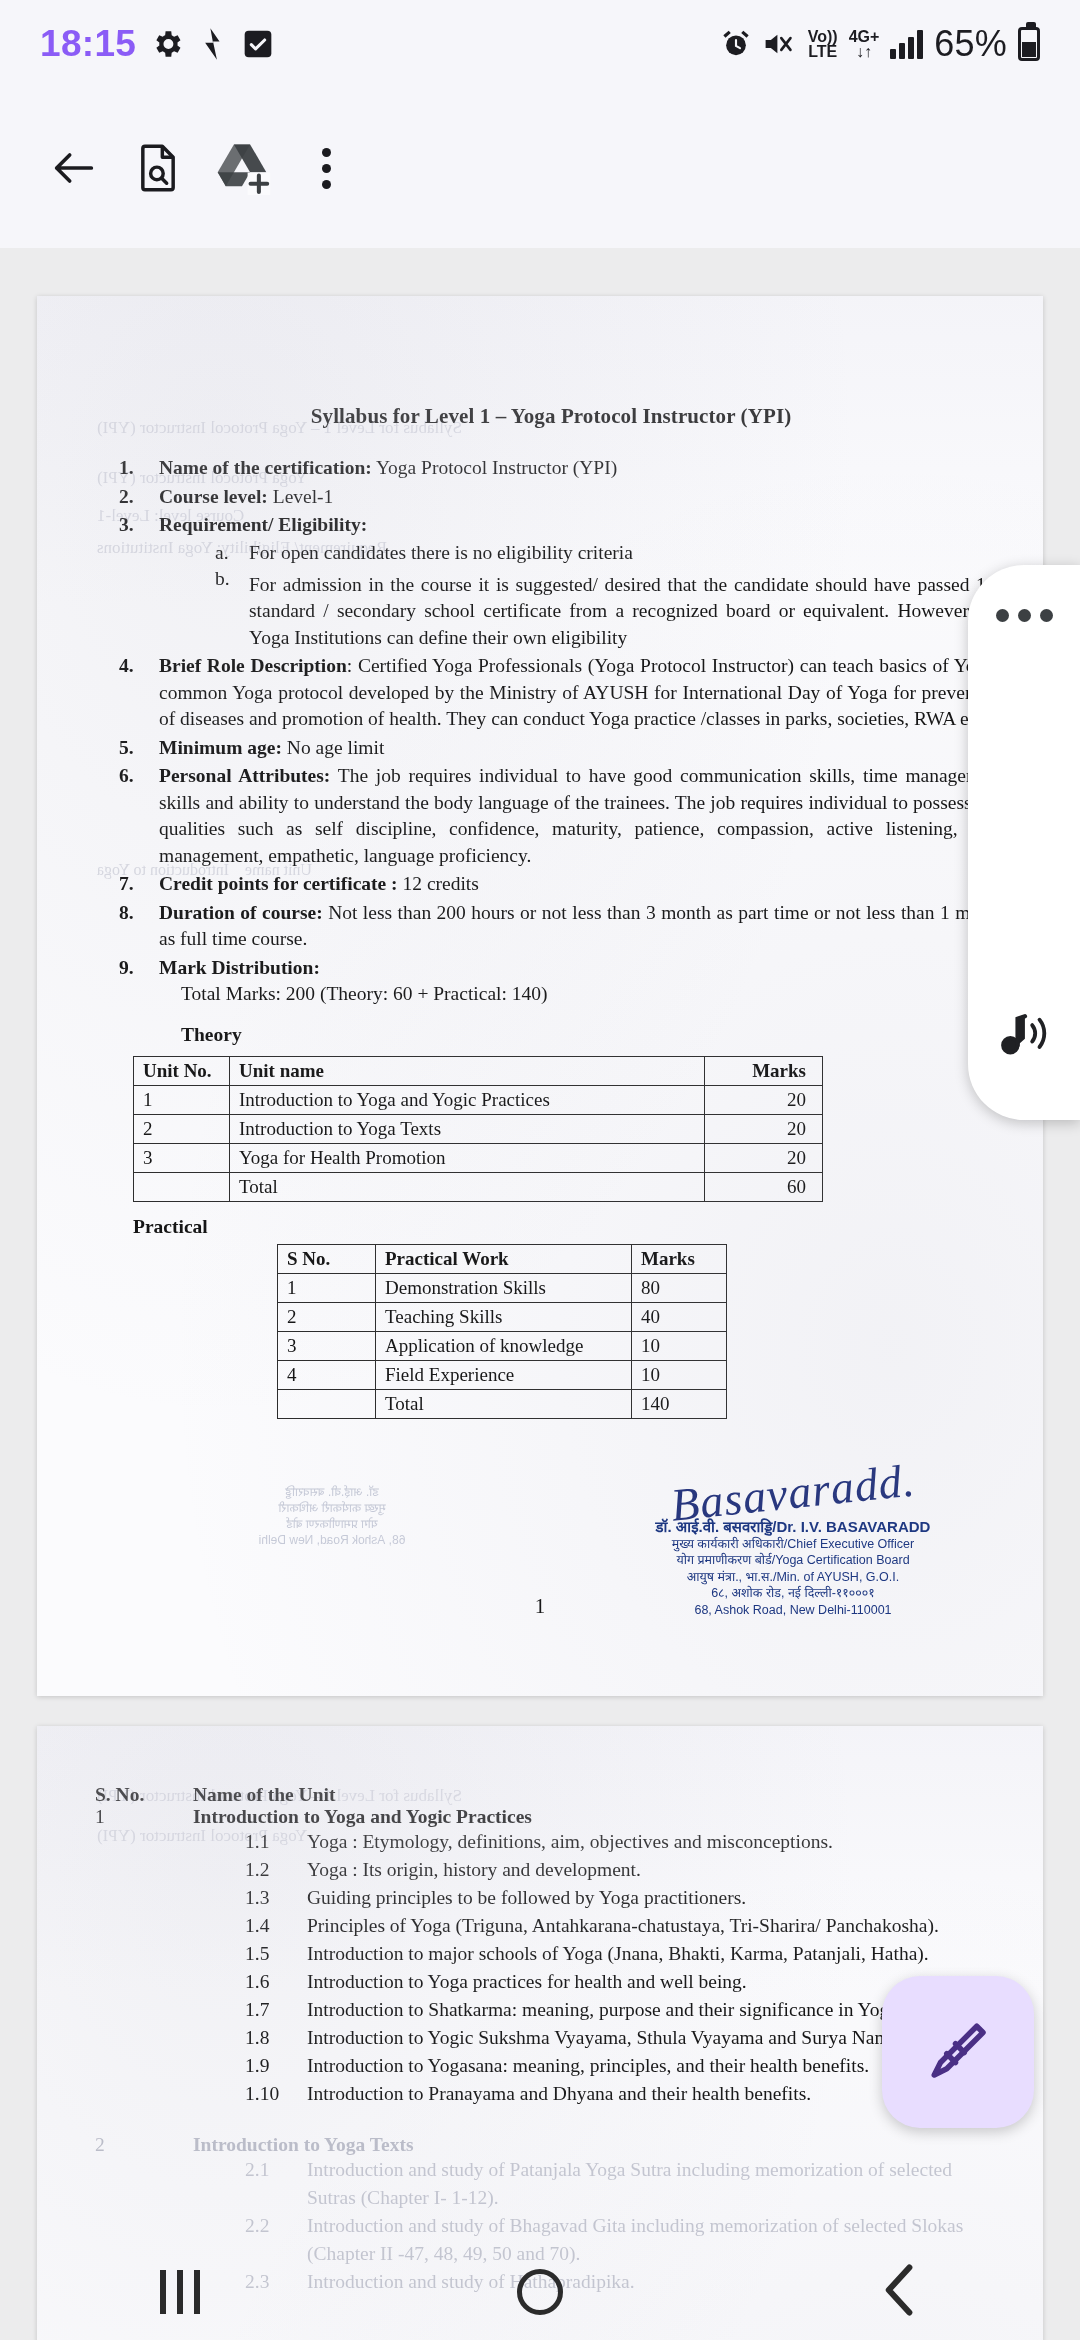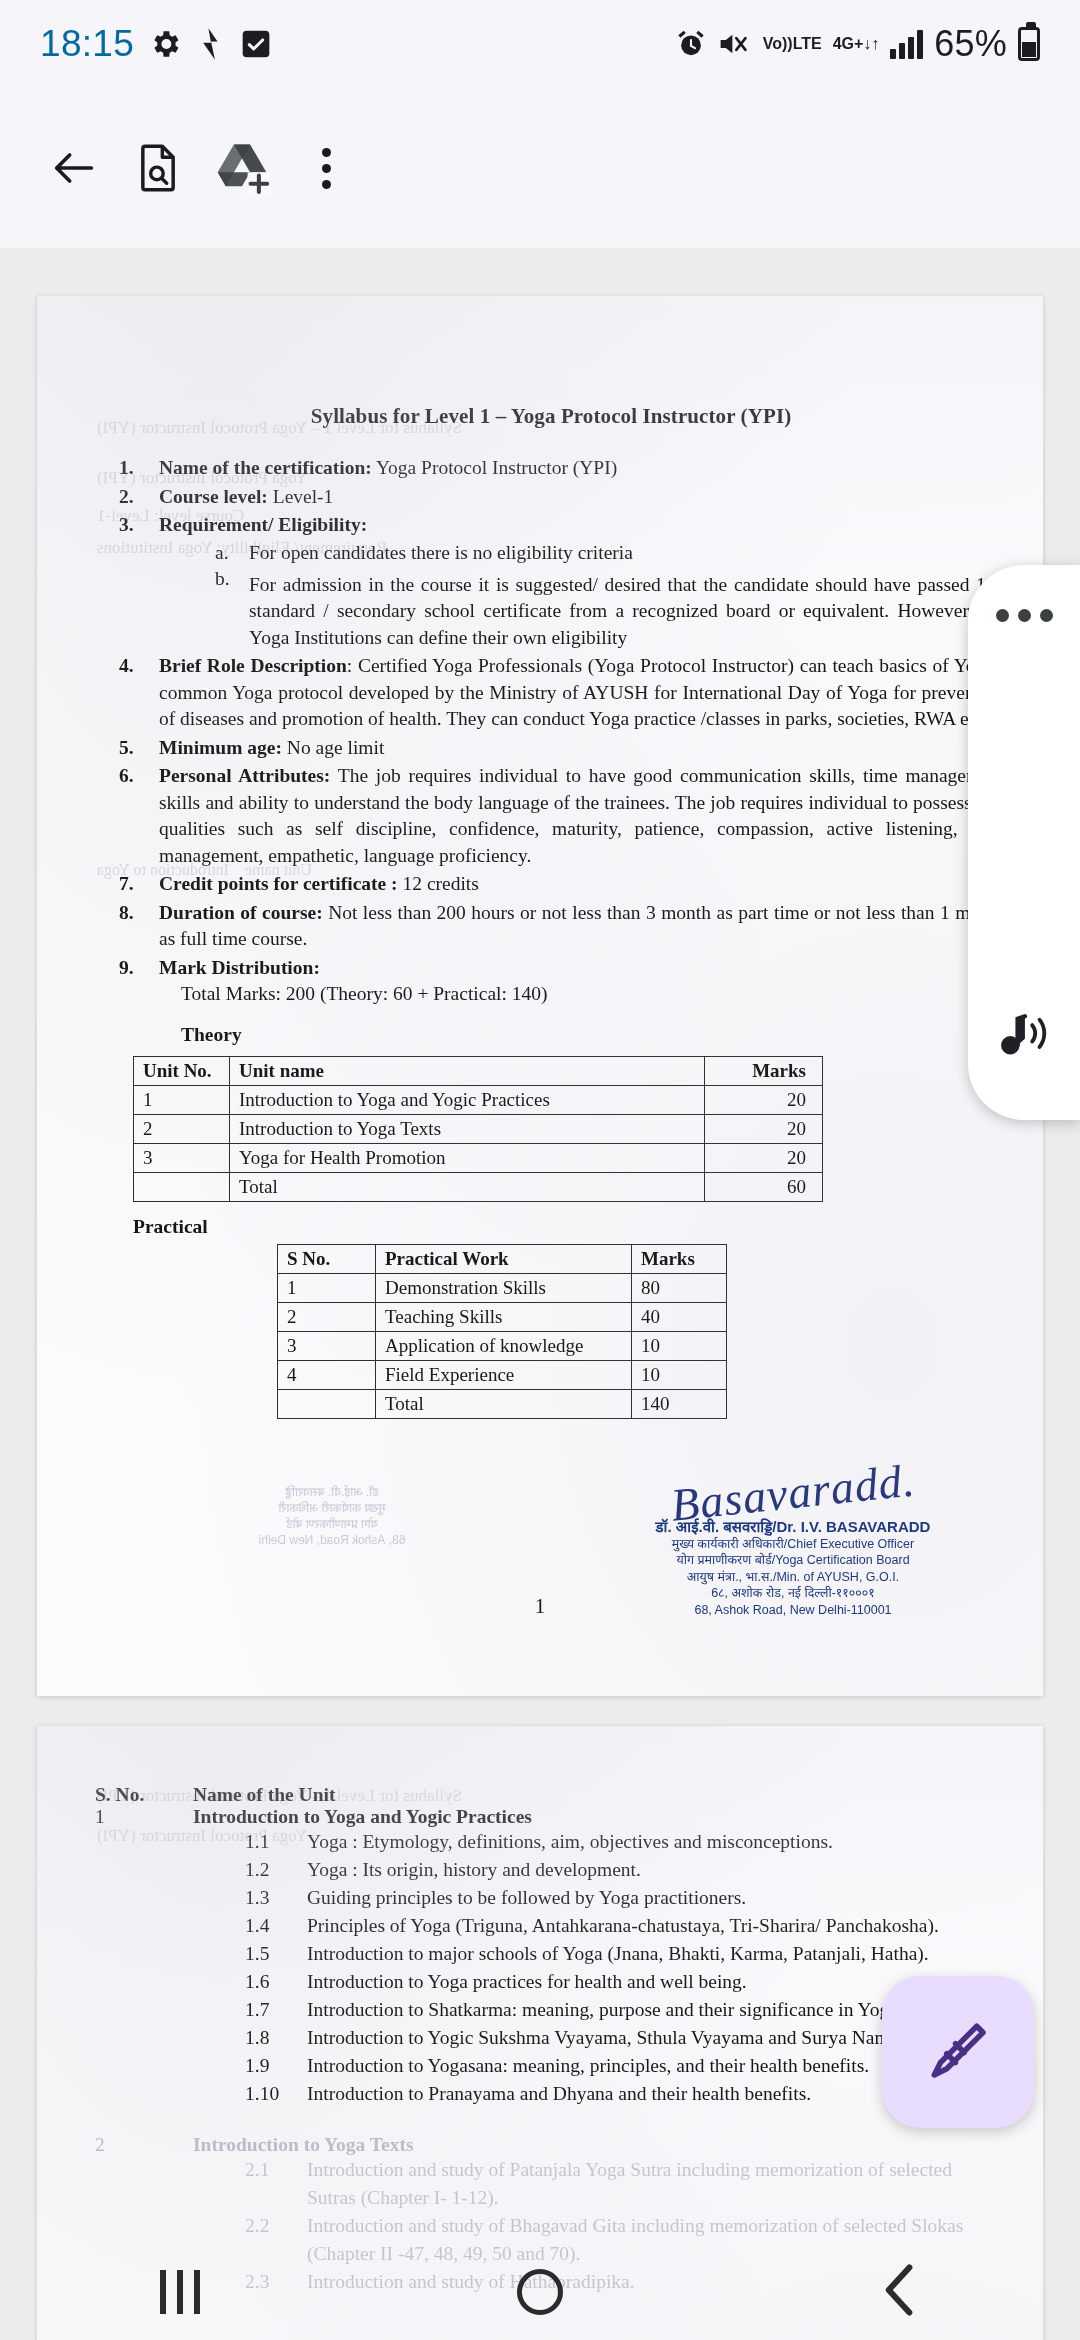--- a/index.html
+++ b/index.html
@@ -13,27 +13,27 @@
   .screen { position: relative; width: 1080px; height: 2340px; background: #f6f6fa; }
 
   
   .statusbar {
     position: absolute; top: 0; left: 0; width: 1080px; height: 88px;
     background: #f6f6fa;
     display: flex; align-items: center; justify-content: space-between;
     padding: 0 40px;
   }
   .sb-left { display: flex; align-items: center; gap: 14px; }
-  .sb-time { font-size: 37px; color: #0369a1; letter-spacing: .3px; font-weight: 400; }
+  .sb-time { font-size: 37px; color: #8b5cf6; letter-spacing: .3px; font-weight: 700; }
   .sb-right { display: flex; align-items: center; gap: 11px; }
   .sb-ico { display: inline-flex; align-items: center; justify-content: center; color: #1c1c21; }
   .sb-batt { font-size: 36px; color: #1c1c21; letter-spacing: .2px; }
-  .volte { display: flex; flex-direction: row; align-items: center; line-height: .95; }
+  .volte { display: flex; flex-direction: column; align-items: center; line-height: .95; }
   .volte span { font-size: 16px; font-weight: bold; color: #1c1c21; }
-  .net4g { display: flex; flex-direction: row; align-items: center; line-height: .95; }
+  .net4g { display: flex; flex-direction: column; align-items: center; line-height: .95; }
   .net4g span { font-size: 16px; font-weight: bold; color: #1c1c21; }
   .bars { display: flex; align-items: flex-end; gap: 3px; height: 30px; }
   .bars i { display: block; width: 6px; background: #1c1c21; border-radius: 1px; }
   .bars i:nth-child(1){height:10px} .bars i:nth-child(2){height:16px}
   .bars i:nth-child(3){height:22px} .bars i:nth-child(4){height:29px}
   .battery { width: 22px; height: 34px; border: 3px solid #1c1c21; border-radius: 4px; position: relative; }
   .battery::before { content:""; position:absolute; top:-8px; left:5px; width:10px; height:5px; background:#1c1c21; border-radius:2px 2px 0 0;}
   .battery::after { content:""; position:absolute; bottom:1px; left:1px; right:1px; height:55%; background:#1c1c21; }
 
   

